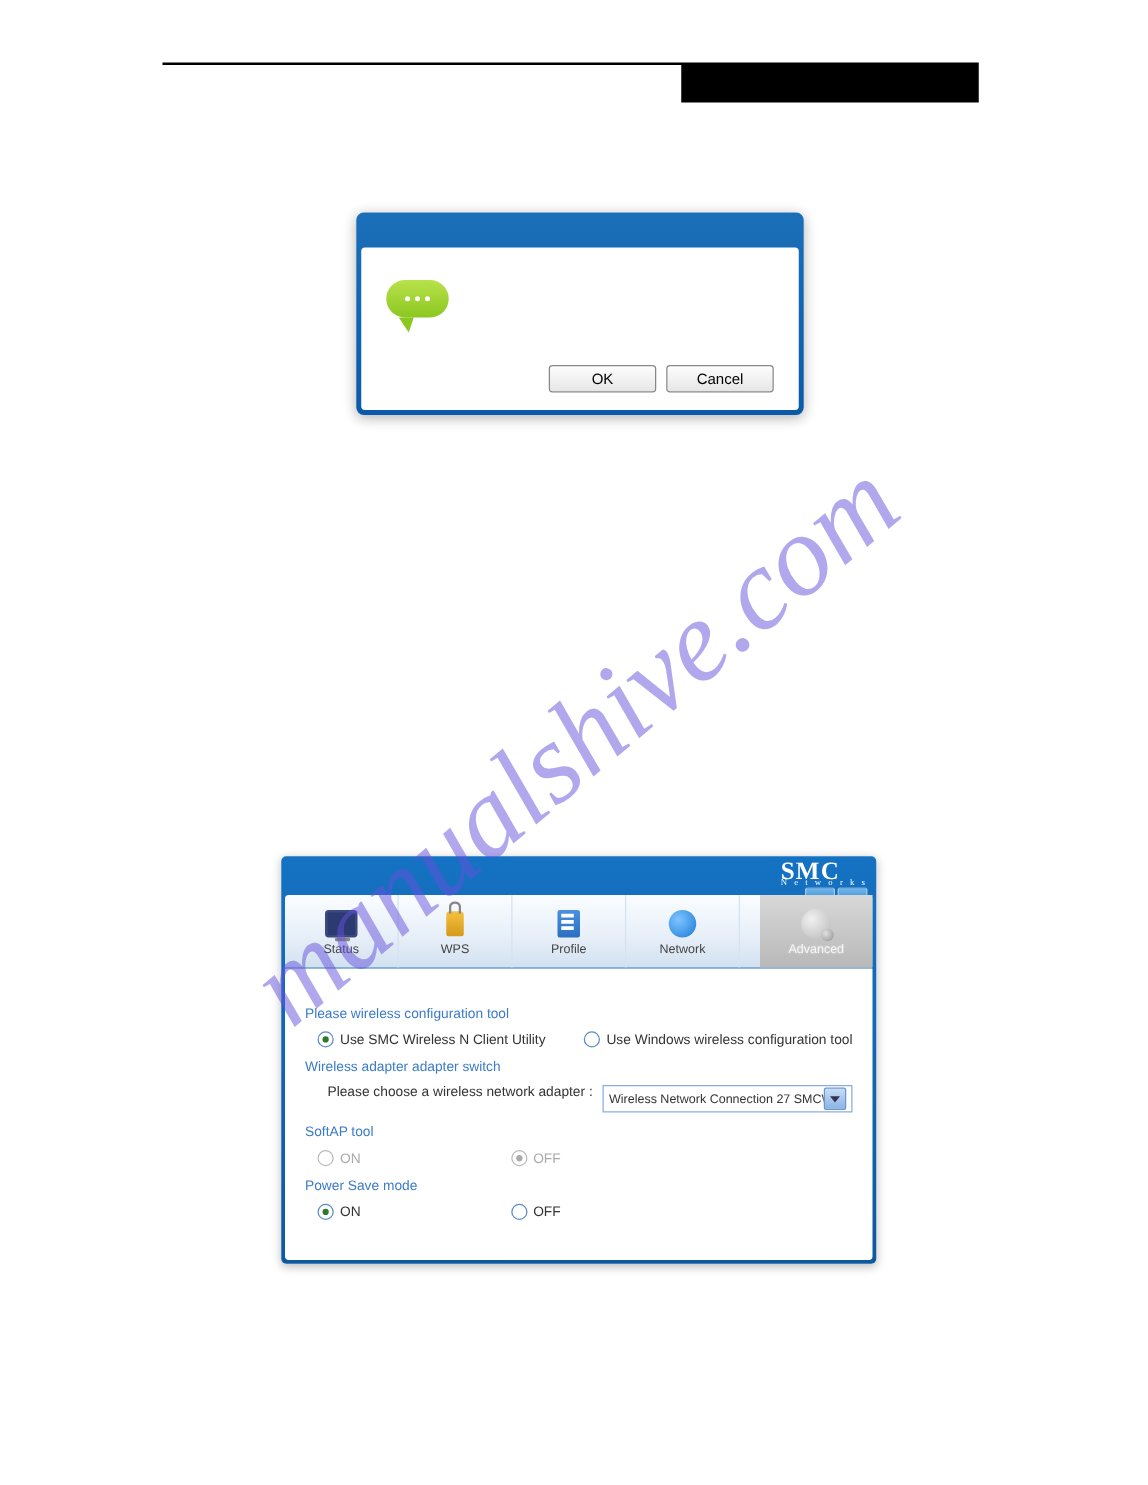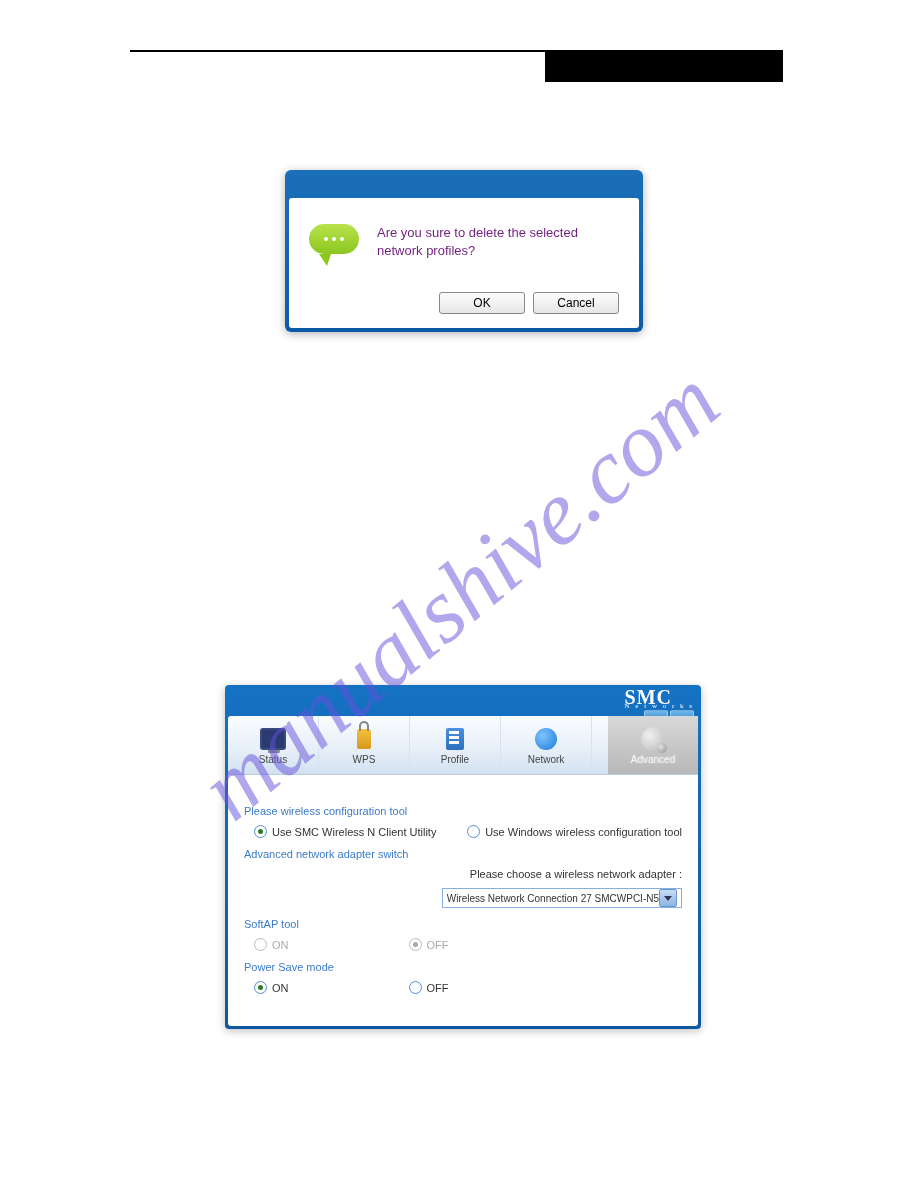--- a/index.html
+++ b/index.html
@@ -244,26 +244,25 @@
     border: 1px solid #6a96d0; border-radius: 2px;
     display: flex; align-items: center; justify-content: center;
     flex-shrink: 0;
   }
   .selectbox .arrow::after {
     content:''; width:0; height:0; border-left:4px solid transparent;
     border-right:4px solid transparent; border-top:5px solid #335;
   }
   .adapter-row {
     display: flex;
-    align-items: flex-end;
+    align-items: flex-start;
     gap: 8px;
     font-size: 11px;
-    margin: 6px 0 6px 28px;
+    margin: 6px 0 6px 18px;
     color: #333;
-    flex-direction: column;
   }
 </style>
 </head>
 <body>
 
 <div class="page-header"></div>
 <div class="black-box"></div>
 
 <div class="watermark">manualshive.com</div>
 
@@ -272,21 +271,20 @@
   <div class="content">
     <div class="msgrow">
       <div class="speech-icon">
         <div class="bubble">
             <span></span>
             <span></span>
             <span></span>
           </div>
         <div class="tail"></div>
       </div>
-      <div class="msgtext">Are you sure to delete the selected network profiles?</div>
     </div>
     <div class="btns">
       <button class="winbtn">OK</button>
       <button class="winbtn">Cancel</button>
     </div>
   </div>
 </div>
 
 <div class="dialog2">
   <div class="winbar">
@@ -341,21 +339,21 @@
             <span class="dot"></span>
           </span>
         <span>Use SMC Wireless N Client Utility</span>
       </div>
       <div class="radio-item">
         <span class="radio"></span>
         <span>Use Windows wireless configuration tool</span>
       </div>
     </div>
 
-    <div class="section-title">Advanced network adapter switch</div>
+    <div class="section-title">Wireless adapter adapter switch</div>
     <div class="adapter-row">
       <span>Please choose a wireless network adapter :</span>
       <div class="selectbox">
         <span style="overflow:hidden; white-space:nowrap; text-overflow:clip;">Wireless Network Connection 27   SMCWPCI-N5</span>
         <span class="arrow"></span>
       </div>
     </div>
 
     <div class="section-title">SoftAP tool</div>
     <div class="row" style="gap:120px;">

